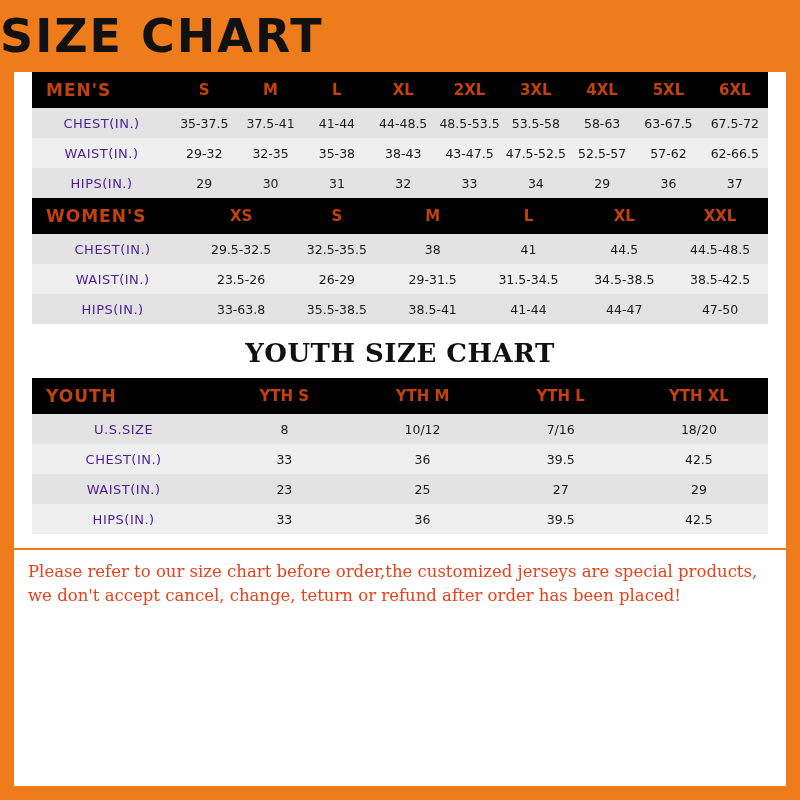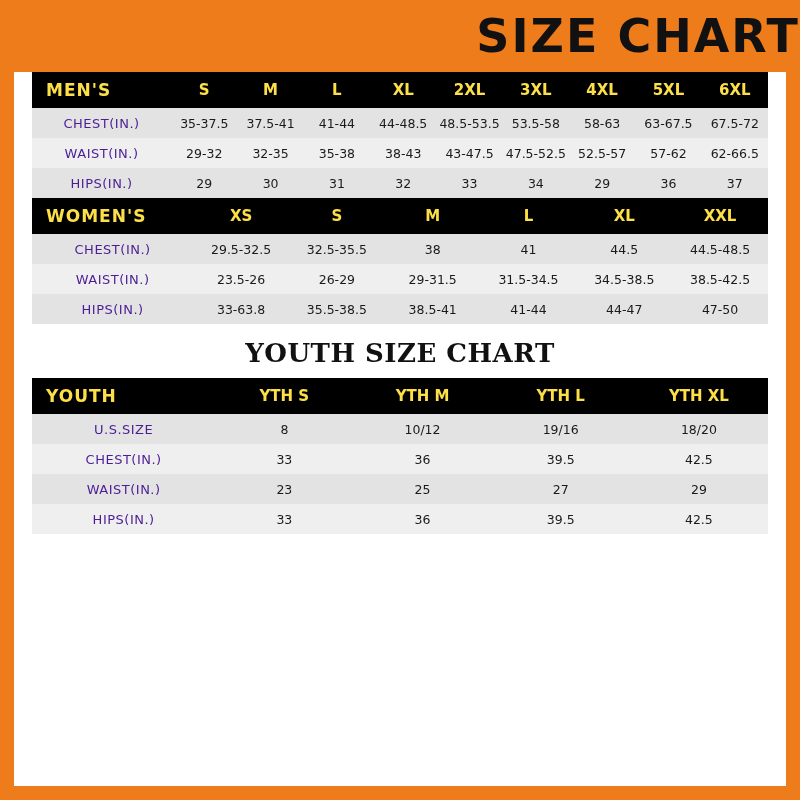--- a/index.html
+++ b/index.html
@@ -21,21 +21,21 @@
     box-sizing: border-box;
     border-left: 14px solid #ef7c1b;
     border-right: 14px solid #ef7c1b;
   }
   .header-band {
     background: #ef7c1b;
     height: 72px;
     margin: 0 -14px;
     display: flex;
     align-items: center;
-    justify-content: flex-end;
+    justify-content: flex-start;
   }
   .header-title {
     font-family: "DejaVu Sans", sans-serif;
     font-weight: bold;
     font-size: 46px;
     letter-spacing: 2px;
     color: #111111;
     line-height: 1;
   }
   .section {
@@ -59,21 +59,21 @@
     text-align: center;
     font-size: 12.5px;
     color: #1a1a1a;
     padding: 0;
     height: 30px;
     vertical-align: middle;
     font-family: "DejaVu Sans", sans-serif;
   }
   table.size thead th {
     background: #000000;
-    color: #fde047;
+    color: #c2410c;
     font-weight: bold;
     height: 36px;
     font-size: 15px;
   }
   table.size thead th.rowlabel {
     text-align: left;
     padding-left: 14px;
     font-size: 17px;
     letter-spacing: 1px;
   }
@@ -234,21 +234,21 @@
           <th>YTH M</th>
           <th>YTH L</th>
           <th>YTH XL</th>
         </tr>
       </thead>
       <tbody>
         <tr class="light">
           <td class="rowlabel">U.S.SIZE</td>
           <td>8</td>
           <td>10/12</td>
-          <td>19/16</td>
+          <td>7/16</td>
           <td>18/20</td>
         </tr>
         <tr class="lighter">
           <td class="rowlabel">CHEST(IN.)</td>
           <td>33</td>
           <td>36</td>
           <td>39.5</td>
           <td>42.5</td>
         </tr>
         <tr class="light">
@@ -262,15 +262,19 @@
           <td class="rowlabel">HIPS(IN.)</td>
           <td>33</td>
           <td>36</td>
           <td>39.5</td>
           <td>42.5</td>
         </tr>
       </tbody>
     </table>
   </div>
 
+  <div class="footer-note">
+    <span class="footer-line">Please refer to our size chart before order,the customized jerseys are special products,</span>
+    <span class="footer-line">we don't accept cancel, change, teturn or refund after order has been placed!</span>
+  </div>
 
   <div class="footer-bottom"></div>
 </div>
 
 </body></html>

